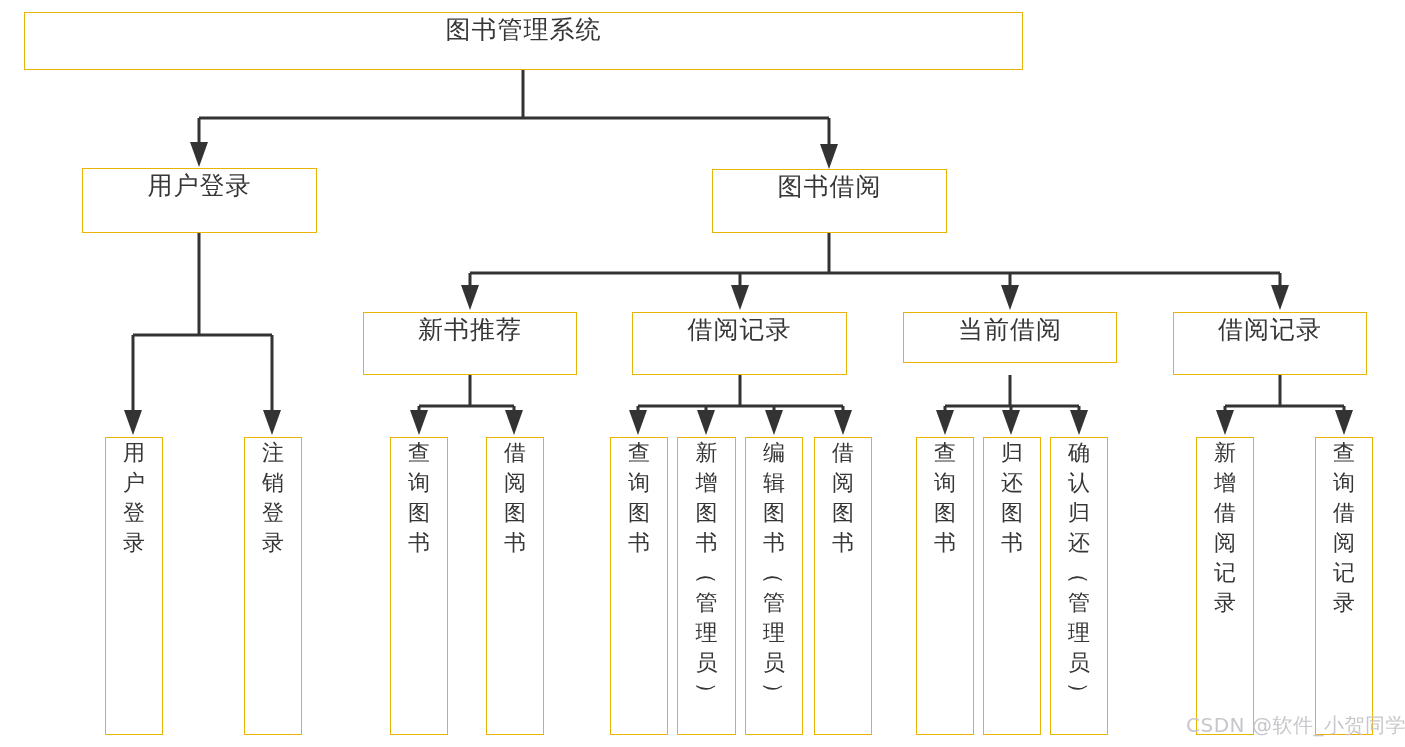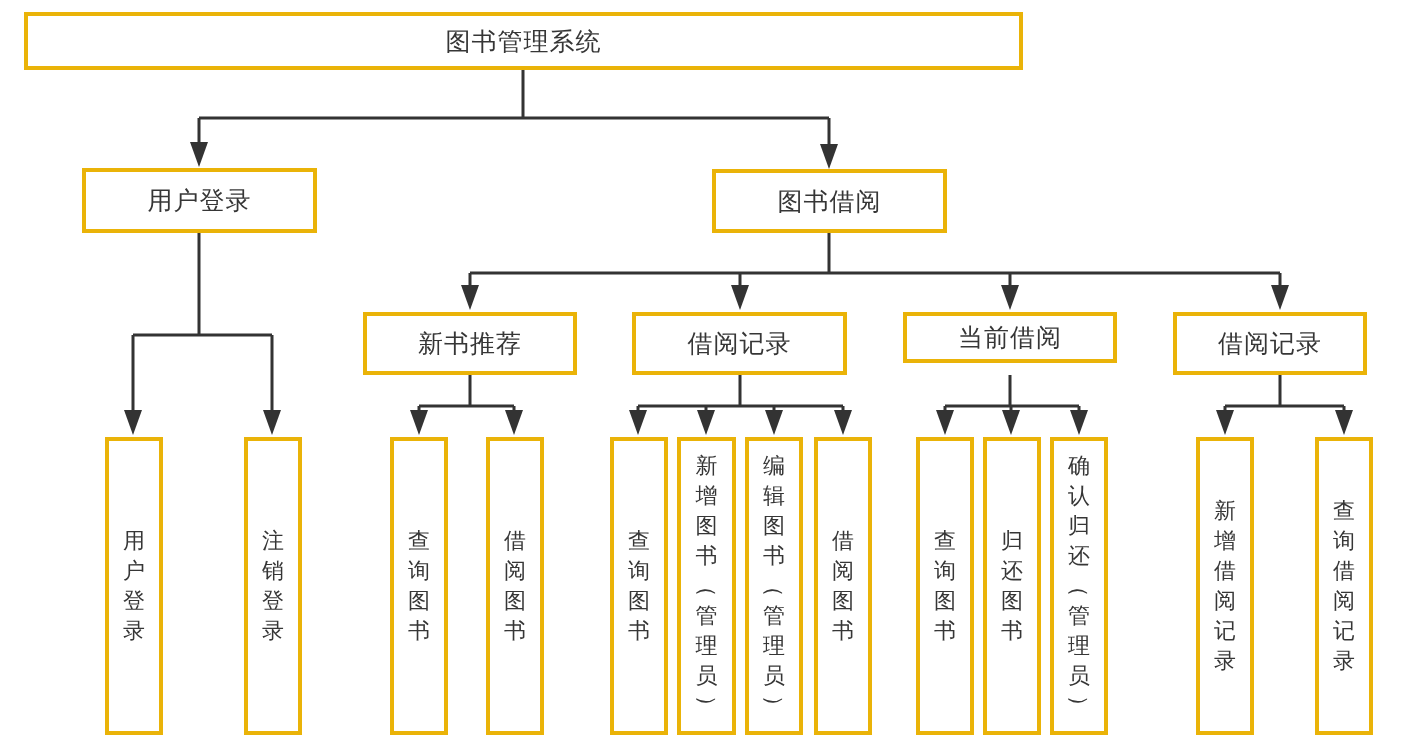--- a/index.html
+++ b/index.html
@@ -4,22 +4,22 @@
 <style>
   html,body { margin:0; padding:0; background:#ffffff; }
   .canvas {
     position:relative; width:1405px; height:747px; background:#ffffff;
     font-family:"DejaVu Sans","Liberation Sans",sans-serif; color:#333333;
     overflow:hidden;
   }
   svg.connectors { position:absolute; left:0; top:0; z-index:1; }
   .node {
     position:absolute; box-sizing:border-box; z-index:2;
-    border:4px solid #eab308; background:#ffffff;
-    display:flex; align-items:center; justify-content:center;
+    border:1px solid #eab308; background:#ffffff;
+    display:flex; align-items:flex-start; justify-content:center;
   }
   .hlabel { font-size:25px; letter-spacing:1px; color:#363636; white-space:nowrap; }
   .vlabel { display:flex; flex-direction:column; align-items:center; }
   .vchar { display:block; height:30px; line-height:30px; font-size:22px; text-align:center; color:#363636; }
   .vchar.rot { transform:rotate(90deg); }
   .watermark {
     position:absolute; left:1186px; top:712px; z-index:5;
     font-size:20px; letter-spacing:0.5px; color:#c7c7cb; white-space:nowrap;
   }
 </style>
@@ -205,14 +205,15 @@
     <span class="vlabel">
         <span class="vchar">查</span>
         <span class="vchar">询</span>
         <span class="vchar">借</span>
         <span class="vchar">阅</span>
         <span class="vchar">记</span>
         <span class="vchar">录</span>
       </span>
   </div>
 
+  <div class="watermark">CSDN @软件_小贺同学</div>
 
 </div>
 
 </body></html>

